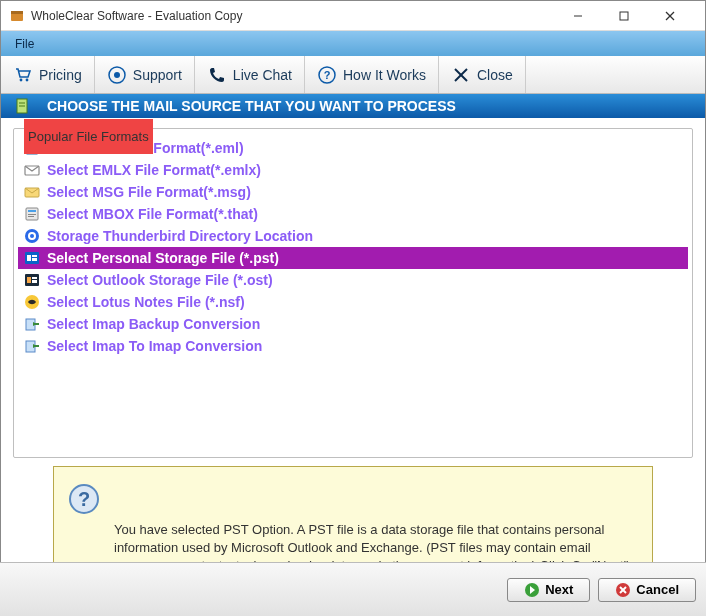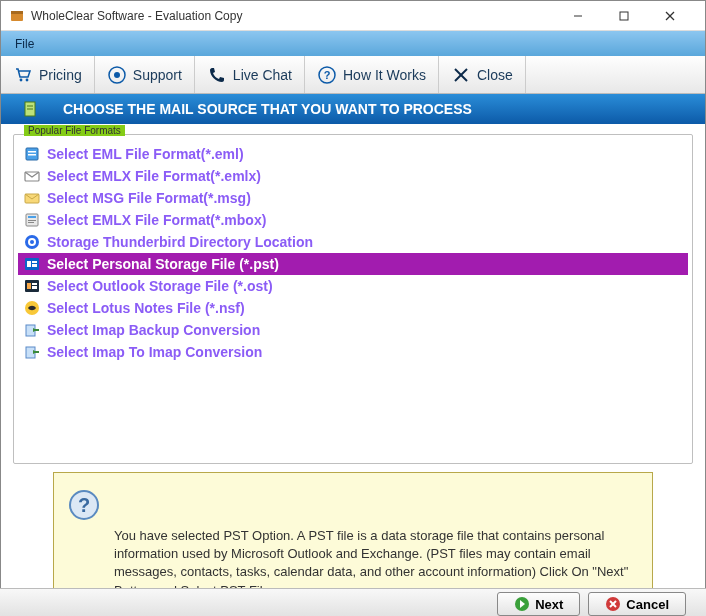--- a/index.html
+++ b/index.html
@@ -7,35 +7,35 @@
 .titlebar { height: 30px; background: #fff; display: flex; align-items: center; padding: 0 12px 0 8px; border-bottom: 1px solid #ddd; }
 .titlebar .app-icon { width: 16px; height: 16px; margin-right: 6px; display: inline-flex; align-items: center; justify-content: center; }
 .titlebar .title { flex: 1; font-size: 12px; color: #333; }
 .titlebar .winbtns { display: flex; }
 .titlebar .winbtn { width: 46px; height: 30px; display: flex; align-items: center; justify-content: center; color: #555; cursor: pointer; }
 .menubar { height: 25px; background: linear-gradient(#8cc6f0, #5aa7db); display: flex; align-items: center; padding: 0 6px; color: #003a6a; font-size: 12px; }
 .menubar .menuitem { padding: 2px 8px; cursor: pointer; color: #0b2a4a; }
 .toolbar { height: 38px; background: linear-gradient(#fefefe, #e8e8e8); border-bottom: 1px solid #bbb; display: flex; align-items: stretch; }
 .toolbar .tbtn { display: flex; align-items: center; gap: 6px; padding: 0 12px; border-right: 1px solid #ccc; cursor: pointer; color: #1a3a5a; font-size: 14px; }
 .toolbar .ticon { width: 20px; height: 20px; display: inline-flex; align-items: center; justify-content: center; }
-.banner { height: 30px; background: linear-gradient(#2a8dd8, #0c5aa8); color: #fff; font-weight: bold; display: flex; align-items: center; padding: 0 20px; gap: 24px; font-size: 14px; }
+.banner { height: 24px; background: linear-gradient(#2a8dd8, #0c5aa8); color: #fff; font-weight: bold; display: flex; align-items: center; padding: 0 12px; gap: 16px; font-size: 14px; }
 .banner .bicon { width: 18px; height: 18px; display: inline-flex; align-items: center; justify-content: center; }
 .content { padding: 10px 12px; }
 .fieldset { border: 1px solid #bfbfbf; border-radius: 2px; padding: 8px 4px 4px 4px; position: relative; height: 330px; }
-.fieldset .legend { position: absolute; top: -10px; left: 10px; background: #84cc16; padding: 0 4px; font-size: 10px; color: #333; }
+.fieldset .legend { position: absolute; top: -10px; left: 10px; background: #ef4444; padding: 10px 4px; font-size: 13px; color: #333; }
 .fmtlist { display: flex; flex-direction: column; }
 .fmtitem { display: flex; align-items: center; gap: 7px; padding: 2px 6px; cursor: pointer; height: 22px; }
 .fmtitem .ficon { width: 16px; height: 16px; display:inline-flex; align-items:center; justify-content:center; flex-shrink: 0; }
 .fmtitem .ftext { font-weight: bold; font-size: 14px; color: #8b5cf6; white-space: nowrap; }
 .fmtitem.selected { background: #a21caf; }
 .fmtitem.selected .ftext { color: #fff; }
 .infobox { margin: 8px 40px 0 40px; background: #fdfbd8; border: 1px solid #b8a84a; padding: 10px 14px; display: flex; gap: 14px; align-items: flex-start; }
 .infobox .qicon { width: 32px; height: 32px; flex-shrink: 0; margin-top: 6px; display:inline-flex; align-items:center; justify-content:center; }
 .infobox .itext { font-size: 13px; color: #333; line-height: 1.4; margin-top: 44px; }
-.footer { position: absolute; bottom: 0; left: 0; right: 0; height: 28px; background: linear-gradient(#f8f8f8, #e2e2e2); border-top: 1px solid #bbb; display: flex; align-items: flex-end; justify-content: flex-end; padding: 0 20px; gap: 8px; }
+.footer { position: absolute; bottom: 0; left: 0; right: 0; height: 54px; background: linear-gradient(#f8f8f8, #e2e2e2); border-top: 1px solid #bbb; display: flex; align-items: center; justify-content: flex-end; padding: 0 10px; gap: 8px; }
 .footer .fbtn { display: flex; align-items: center; gap: 5px; padding: 3px 16px; border: 1px solid #888; background: linear-gradient(#fdfdfd, #e4e4e4); border-radius: 3px; cursor: pointer; font-size: 13px; min-width: 80px; justify-content: center; font-weight: bold; }
 .footer .fbtn.primary { font-weight: bold; }
 .footer .fbtn .fbicon { width: 16px; height: 16px; display:inline-flex; align-items:center; justify-content:center; }
 </style>
 </head>
 <body>
 
 <div class="titlebar">
   <span class="app-icon">
     <svg width="16" height="16" viewBox="0 0 16 16">
@@ -161,21 +161,21 @@
         </div>
         <div class="fmtitem">
           <span class="ficon">
             <svg width="16" height="16" viewBox="0 0 16 16">
               <rect x="2" y="2" width="12" height="12" rx="1" fill="#e8e8e8" stroke="#888"></rect>
               <rect x="4" y="4" width="8" height="2" fill="#4aa0e8"></rect>
               <rect x="4" y="8" width="8" height="1" fill="#888"></rect>
               <rect x="4" y="10" width="6" height="1" fill="#888"></rect>
             </svg>
           </span>
-          <span class="ftext">Select EMLX File Format(*.mbox)</span>
+          <span class="ftext">Select MBOX File Format(*.that)</span>
         </div>
         <div class="fmtitem">
           <span class="ficon">
             <svg width="16" height="16" viewBox="0 0 16 16">
               <circle cx="8" cy="8" r="7" fill="#2a6ae8"></circle>
               <circle cx="8" cy="8" r="4" fill="#fff"></circle>
               <circle cx="8" cy="8" r="2" fill="#2a6ae8"></circle>
             </svg>
           </span>
           <span class="ftext">Storage Thunderbird Directory Location</span>

